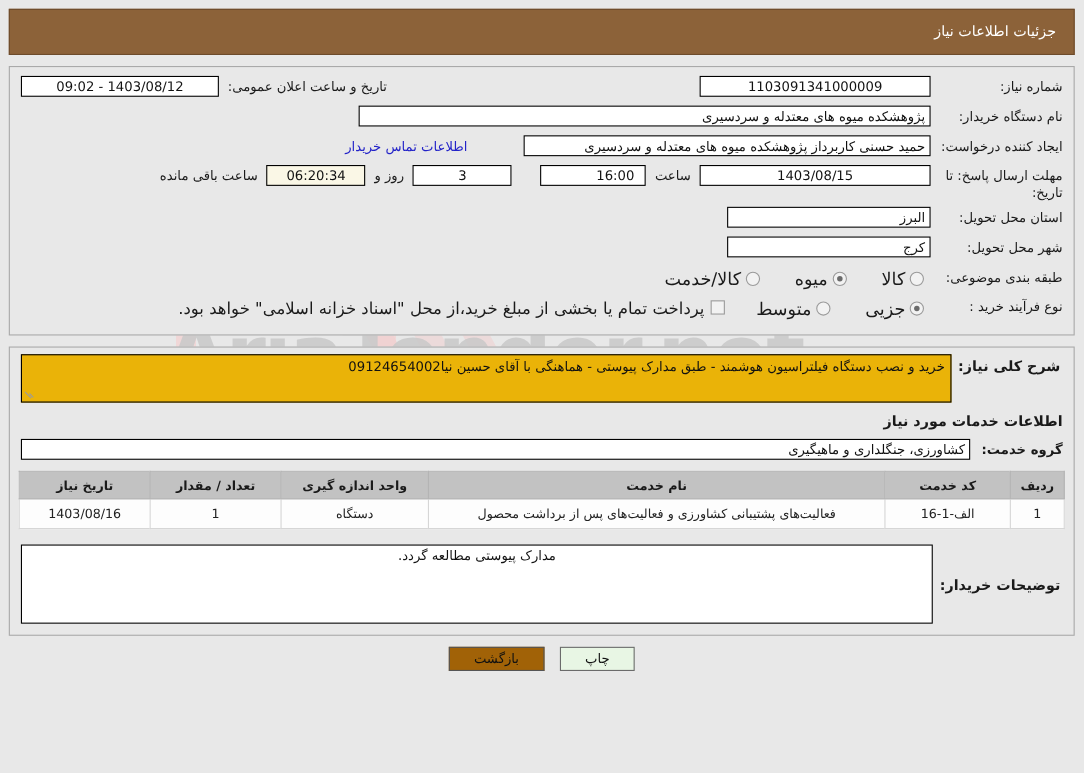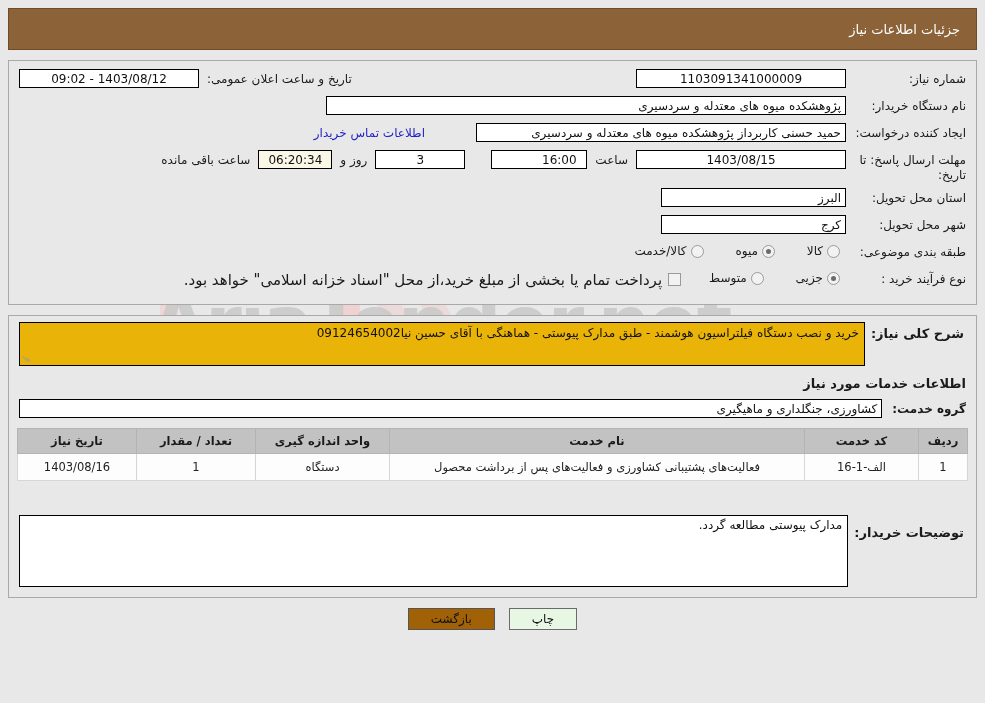--- a/index.html
+++ b/index.html
@@ -163,21 +163,21 @@
     position: absolute;
     left: 3px; top: 3px;
     width: 5px; height: 5px;
     border-radius: 50%;
     background: #6b6b6b;
   }
   .radio-item {
     display: inline-flex;
     align-items: center;
     margin-left: 22px;
-    font-size: 12px;
+    font-size: 16px;
     white-space: nowrap;
   }
   .checkbox {
     width: 13px;
     height: 13px;
     border: 1px solid #9a9a9a;
     background: #f2f2f2;
     display: inline-block;
     margin: 0 6px 0 6px;
     vertical-align: -2px;
@@ -279,24 +279,23 @@
     padding-left: 6px;
   }
   .notes-box {
     border: 1px solid #000;
     background: #fff;
     flex: 1;
     height: 72px;
     font-size: 12px;
     padding: 2px 5px;
     box-sizing: border-box;
-    text-align: right;
+    text-align: center;
     position: relative;
     color: #111;
-    margin-top: 20px;
   }
 
   
   .footer {
     display: flex;
     justify-content: center;
     gap: 14px;
     padding: 10px 0 12px 0;
   }
   .btn {
@@ -350,21 +349,21 @@
         <div class="linktext">اطلاعات تماس خریدار</div>
       </div>
 
       <div class="row">
         <div class="lbl two-line">مهلت ارسال پاسخ: تا تاریخ:</div>
         <div class="fld" style="width:210px;">1403/08/15</div>
         <div class="sublabel">ساعت</div>
         <div class="fld" style="width:96px;padding-left:44px;">16:00</div>
         <div class="fld" style="width:90px;margin-right:26px;">3</div>
         <div class="sublabel">روز و</div>
-        <div class="fld tan" style="width:74px;">06:20:34</div>
+        <div class="fld tan" style="width:90px;">06:20:34</div>
         <div class="sublabel">ساعت باقی مانده</div>
       </div>
 
       <div class="row">
         <div class="lbl">استان محل تحویل:</div>
         <div class="fld right" style="width:185px;">البرز</div>
       </div>
 
       <div class="row">
         <div class="lbl">شهر محل تحویل:</div>

